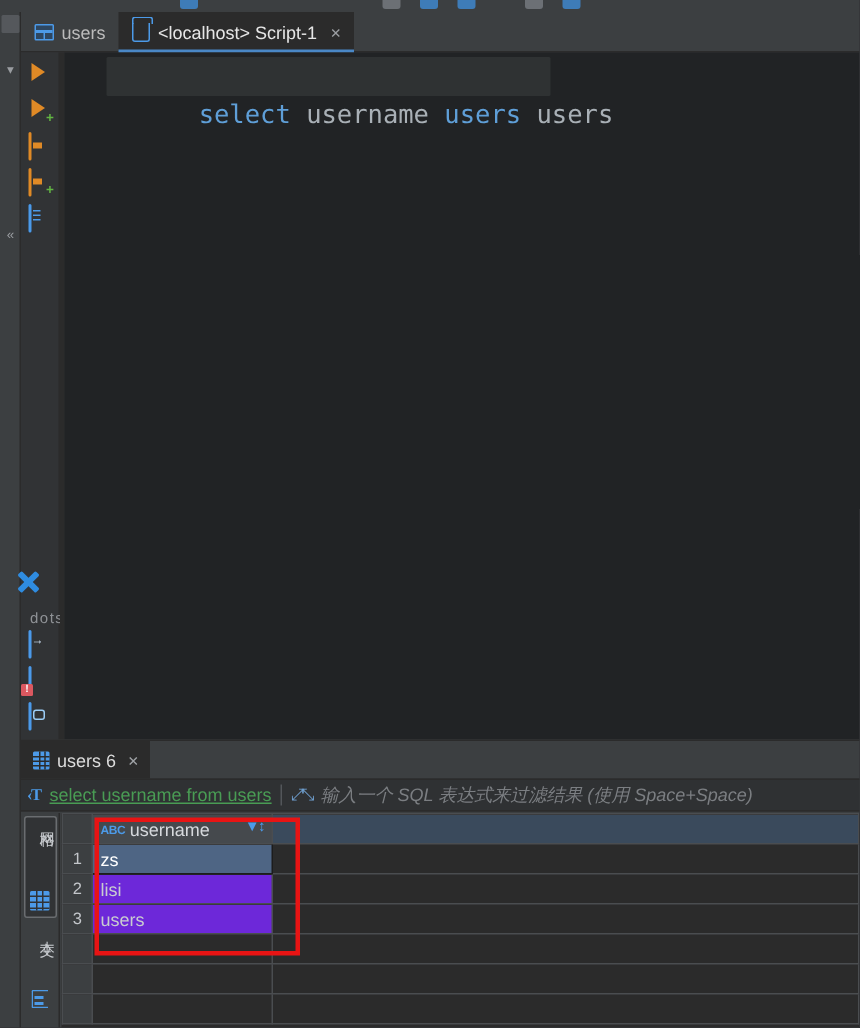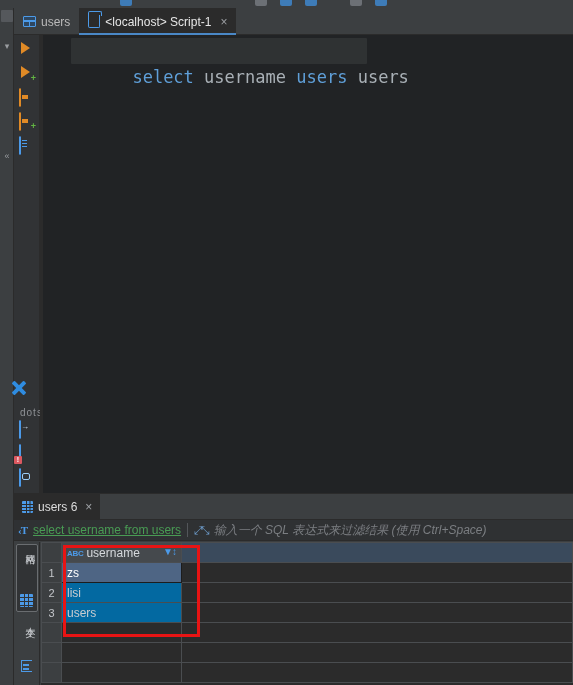--- a/index.html
+++ b/index.html
@@ -266,21 +266,21 @@
   }
   th.hdr-rest { background: #3a4a5c; border-color: #4a4d50; }
   .abc {
     color: #4c9ae8; font-size: 8px; font-weight: bold; margin-right: 3px;
     vertical-align: 1px; letter-spacing: -0.3px;
   }
   .hdr-icons { float: right; color: #4c9ae8; font-size: 10px; letter-spacing: -1px; }
   td.rn {
     background: #3c3f41; color: #c3c6ca; text-align: center; font-size: 11px; padding: 0;
   }
-  td.val { background: #0369a1; color: #c9ccd0; }
+  td.val { background: #6d28d9; color: #c9ccd0; }
   td.val.sel { background: #4e6584; color: #ffffff; border: 1px solid #1c1c1c; margin-left: 42px; }
   td.blank { background: #2b2b2b; }
   td.rn.blank { background: #3c3f41; }
 
   
   .annot {
     position: absolute; border: 3px solid #e81414; pointer-events: none;
   }
 </style>
 </head>
@@ -363,21 +363,21 @@
         <span>users 6</span>
         <span class="tclose">×</span>
       </div>
     </div>
 
     <div class="filter-bar">
       <span class="filter-t">‹T</span>
       <span class="filter-q">select username from users</span>
       <span class="filter-divider"></span>
       <span class="filter-expand">⤢⤡</span>
-      <span class="filter-ph">输入一个 SQL 表达式来过滤结果 (使用 Ctrl+Space)</span>
+      <span class="filter-ph">输入一个 SQL 表达式来过滤结果 (使用 Space+Space)</span>
     </div>
 
     <div class="grid-strip">
       <div class="vbox-sel"></div>
       <div class="vlabel" style="top:5px;">网格</div>
       <div class="mini-grid" style="top:52px;"></div>
       <div class="vlabel" style="top:78px;">文本</div>
       <div class="icon-tfmt" style="top:118px;"></div>
     </div>
 

